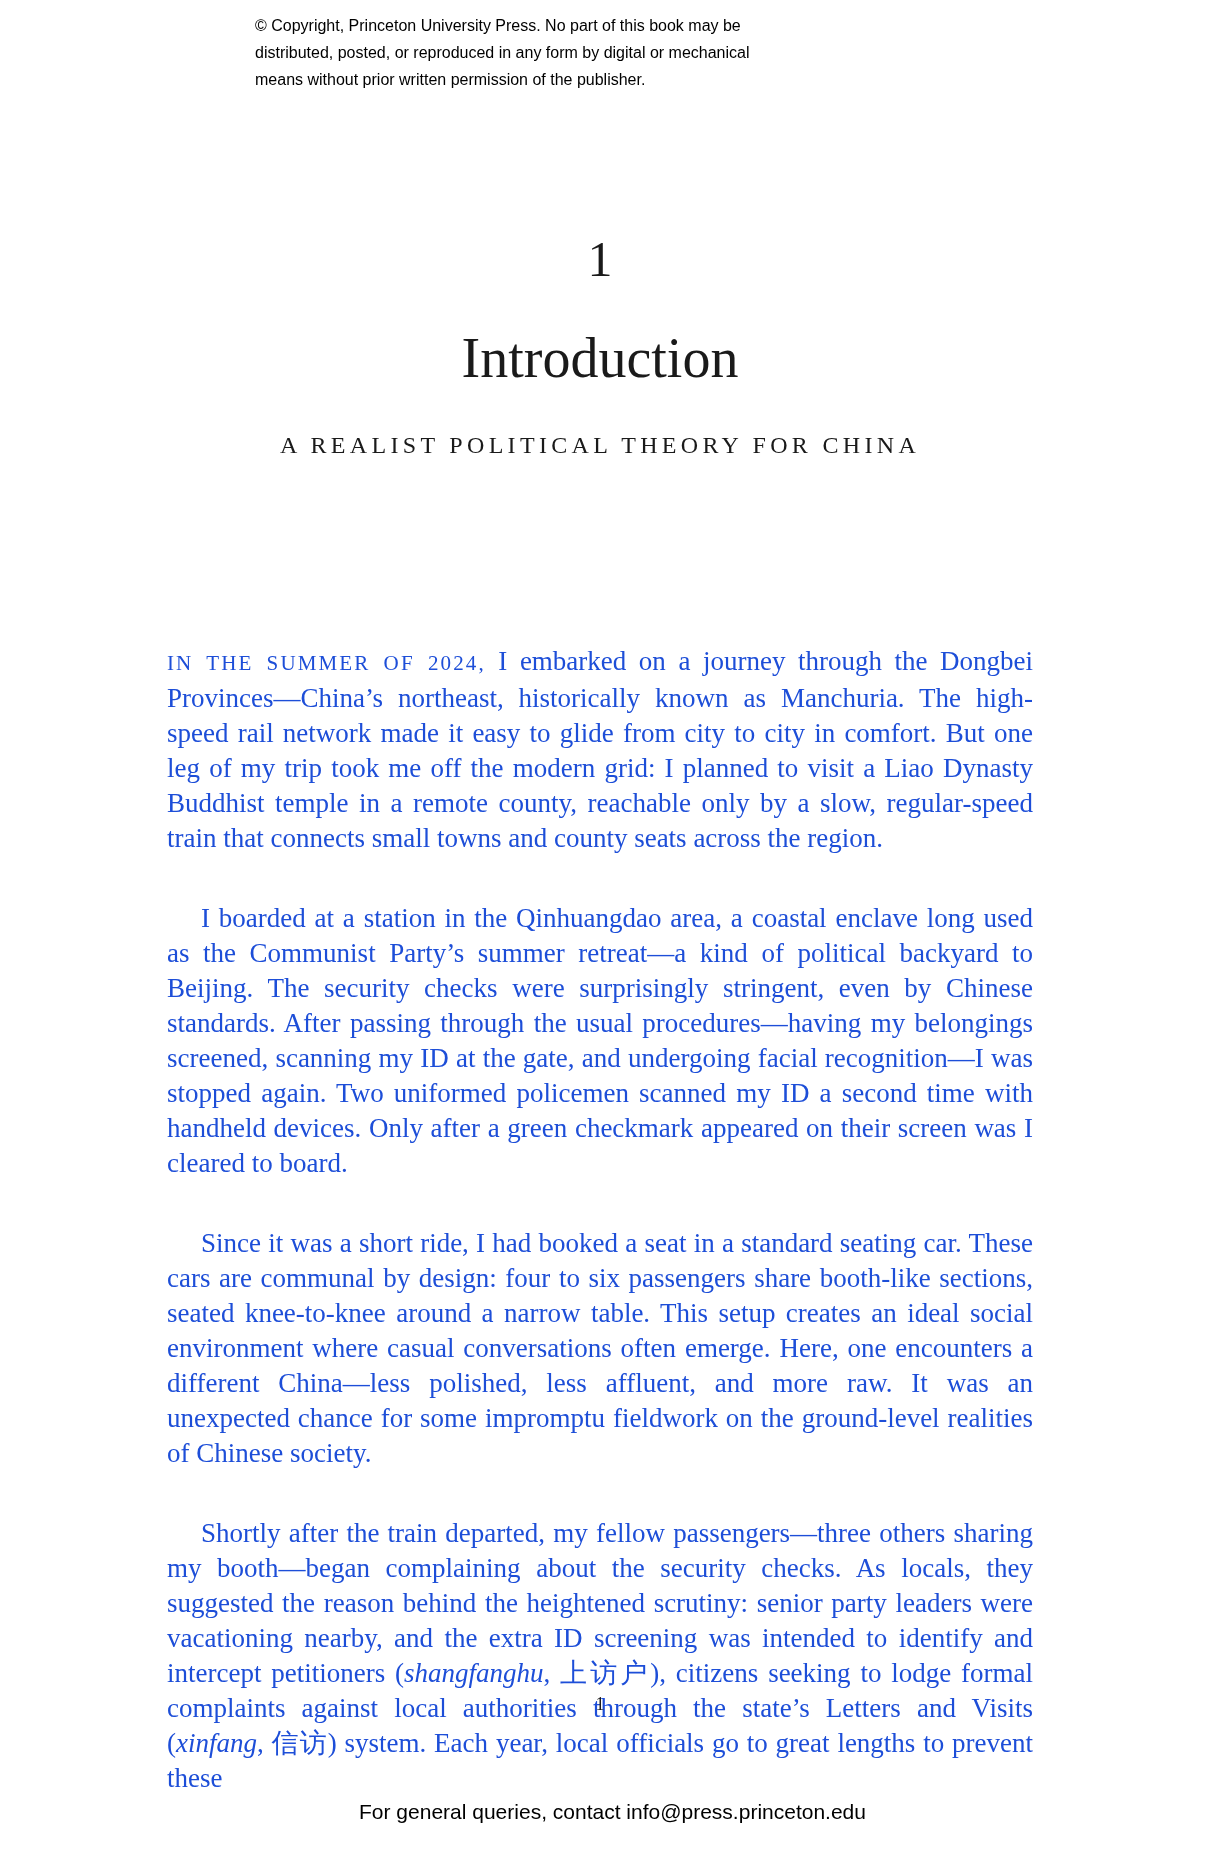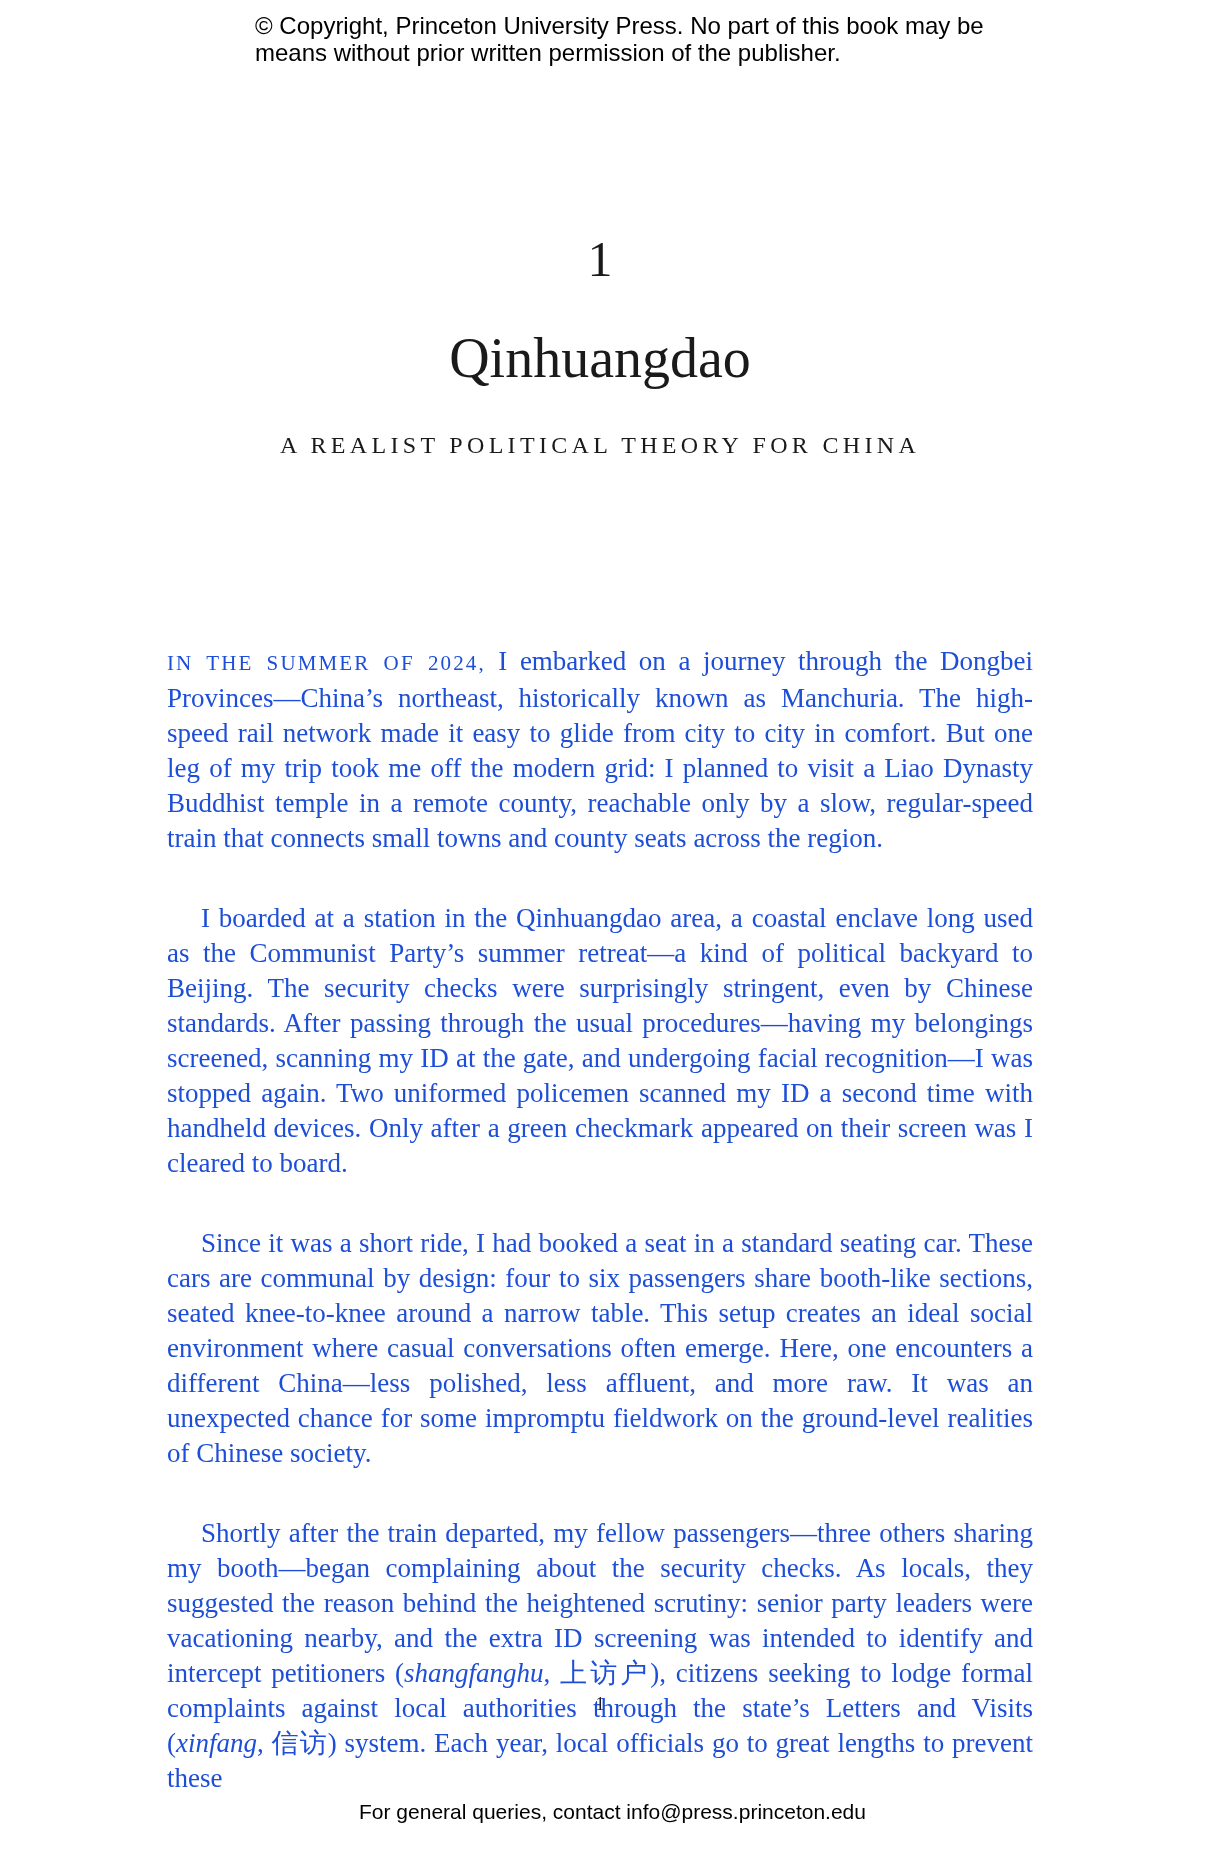--- a/index.html
+++ b/index.html
@@ -15,21 +15,21 @@
     color: #161616;
     font-family: "Liberation Serif", serif;
     overflow: hidden;
     margin: 0 auto;
   }
   .copyright {
     position: absolute;
     left: 255px;
     top: 12px;
     font-family: "Liberation Sans", sans-serif;
-    font-size: 24px;
+    font-size: 16px;
     line-height: 27px;
     color: #000000;
     text-align: left;
   }
   .chapter-number {
     position: absolute;
     left: 167px;
     width: 866px;
     top: 234px;
     text-align: center;
@@ -101,26 +101,27 @@
     color: #000000;
   }
 </style>
 </head>
 <body>
 
 <div class="page">
 
   <div class="copyright">
     <div>© Copyright, Princeton University Press. No part of this book may be</div>
+    <div>distributed, posted, or reproduced in any form by digital or mechanical</div>
     <div>means without prior written permission of the publisher.</div>
   </div>
 
   <div class="chapter-number">1</div>
 
-  <h1 class="chapter-title" style="font-weight:normal; margin:0;">Qinhuangdao</h1>
+  <h1 class="chapter-title" style="font-weight:normal; margin:0;">Introduction</h1>
 
   <div class="chapter-subtitle">A REALIST POLITICAL THEORY FOR CHINA</div>
 
   <div class="body-text">
     <p><span class="sc">IN THE SUMMER OF 2024,</span><span> I embarked on a journey through the Dongbei Provinces—China’s northeast, historically known as Manchuria. The high-speed rail network made it easy to glide from city to city in comfort. But one leg of my trip took me off the modern grid: I planned to visit a Liao Dynasty Buddhist temple in a remote county, reachable only by a slow, regular-speed train that connects small towns and county seats across the region.</span></p>
     <p class="indented"><span>I boarded at a station in the Qinhuangdao area, a coastal enclave long used as the Communist Party’s summer retreat—a kind of political backyard to Beijing. The security checks were surprisingly stringent, even by Chinese standards. After passing through the usual procedures—having my belongings screened, scanning my ID at the gate, and undergoing facial recognition—I was stopped again. Two uniformed policemen scanned my ID a second time with handheld devices. Only after a green checkmark appeared on their screen was I cleared to board.</span></p>
     <p class="indented"><span>Since it was a short ride, I had booked a seat in a standard seating car. These cars are communal by design: four to six passengers share booth-like sections, seated knee-to-knee around a narrow table. This setup creates an ideal social environment where casual conversations often emerge. Here, one encounters a different China—less polished, less affluent, and more raw. It was an unexpected chance for some impromptu fieldwork on the ground-level realities of Chinese society.</span></p>
     <p class="indented"><span>Shortly after the train departed, my fellow passengers—three others sharing my booth—began complaining about the security checks. As locals, they suggested the reason behind the heightened scrutiny: senior party leaders were vacationing nearby, and the extra ID screening was intended to identify and intercept petitioners (</span><i>shangfanghu</i><span>, 上访户), citizens seeking to lodge formal complaints against local authorities through the state’s Letters and Visits (</span><i>xinfang</i><span>, 信访) system. Each year, local officials go to great lengths to prevent these</span></p>
   </div>
 

